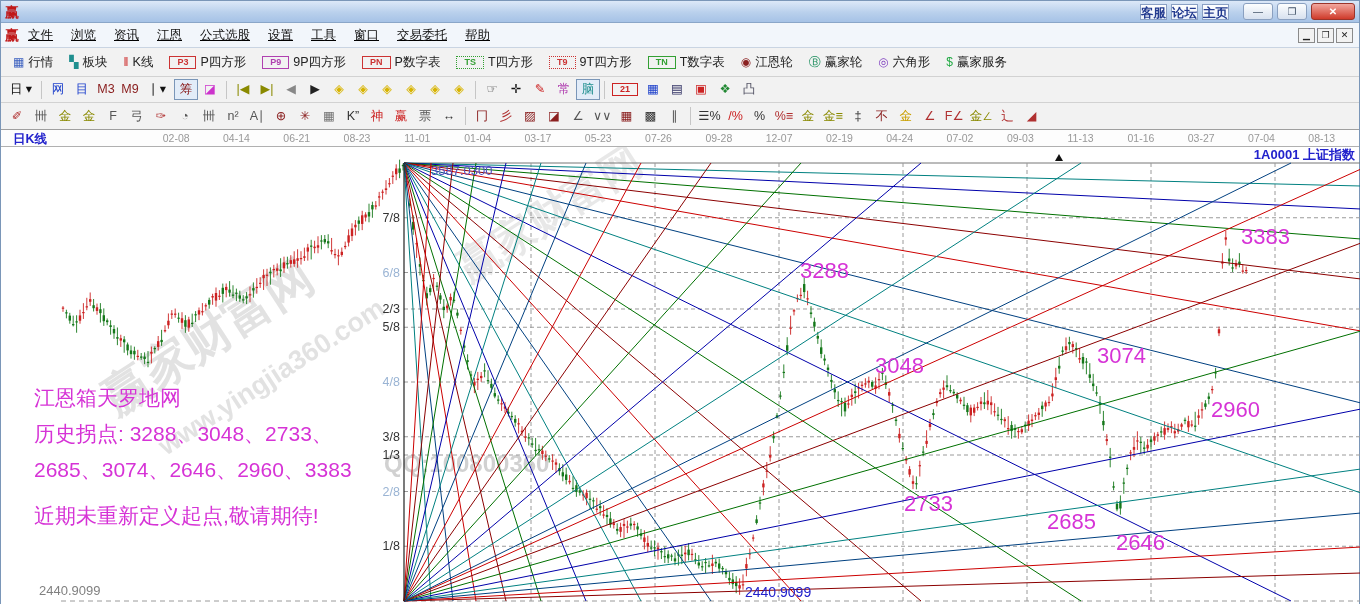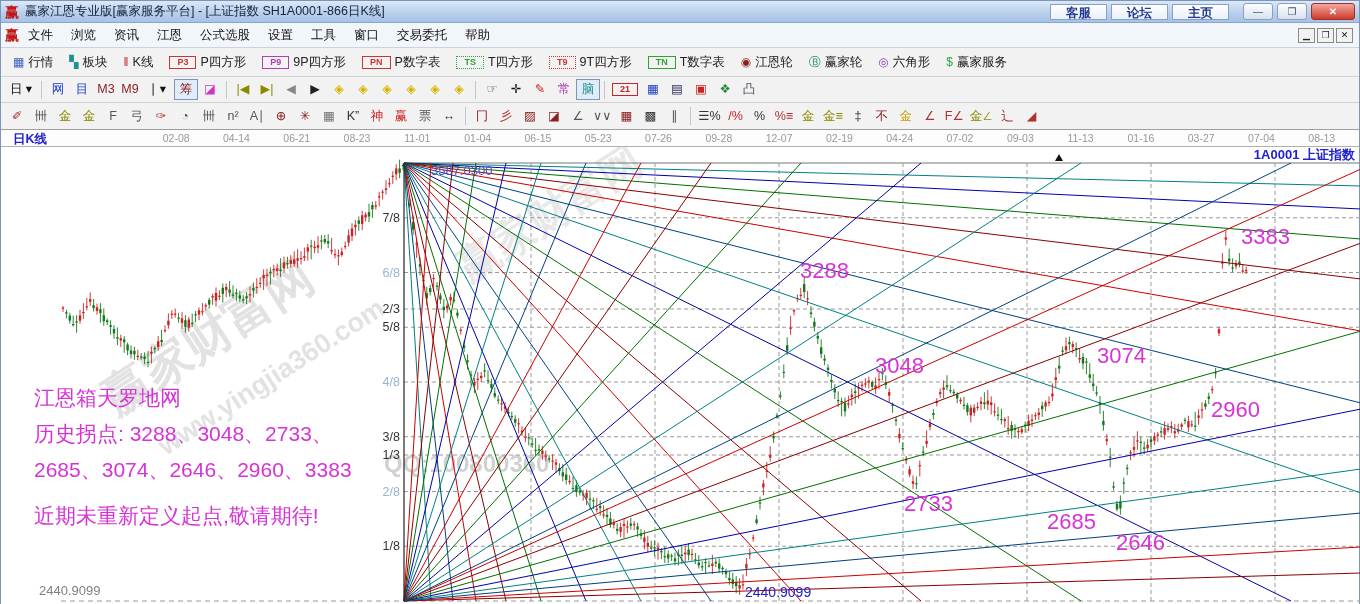--- a/index.html
+++ b/index.html
@@ -4,21 +4,21 @@
 <style>
   html,body{margin:0;padding:0;}
   body{width:1360px;height:604px;font-family:"Liberation Sans","DejaVu Sans",sans-serif;background:#fff;overflow:hidden;}
   .app{width:1360px;height:604px;box-sizing:border-box;border:1px solid #7a96b8;}
   
   .titlebar{height:22px;box-sizing:border-box;display:flex;align-items:center;gap:6px;padding:0 4px;
     background:linear-gradient(#dce8f8 0%,#b9d0ec 55%,#a6c2e6 100%);border-bottom:1px solid #8aa6c8;}
   .logo{color:#c01818;font-weight:bold;font-size:14px;line-height:1;}
   .title-text{font-size:12.5px;color:#16243d;}
   .tb-right{margin-left:auto;display:flex;align-items:center;gap:4px;}
-  .qbtn{height:16px;padding:0 15px;font-size:12.5px;font-weight:bold;color:#223a8f;cursor:default;
+  .qbtn{height:16px;padding:0 0;font-size:12.5px;font-weight:bold;color:#223a8f;cursor:default;
     background:linear-gradient(#ffffff,#e9f0fa);border:1px solid #8aa0c4;line-height:16px;}
   .winbtn{width:30px;height:17px;border:1px solid #8aa0c0;border-radius:3px;font-size:10px;line-height:15px;
     text-align:center;color:#44556a;background:linear-gradient(#fdfefe,#d7e1ef);padding:0;}
   .winbtn.close{width:44px;background:linear-gradient(#f2a79e,#cf3a2a);border-color:#9a342a;color:#fff;font-weight:bold;}
   
   .menubar{height:25px;box-sizing:border-box;display:flex;align-items:center;background:#f2f6fb;border-bottom:1px solid #c9d4e2;padding:0 4px;}
   .menu-item{font-size:12.5px;color:#111;padding:0 9px;line-height:24px;}
   .mdi{margin-left:auto;display:flex;gap:2px;padding-right:2px;}
   .mdibtn{width:17px;height:15px;border:1px solid #8a8a8a;background:#f2f2f2;font-size:9px;line-height:13px;text-align:center;color:#222;padding:0;}
   
@@ -43,36 +43,35 @@
   svg{display:block;}
   svg text{font-family:"Liberation Sans","DejaVu Sans",sans-serif;}
 </style>
 </head>
 <body>
 
 <div class="app">
 
   <div class="titlebar">
     <span class="logo">赢</span>
-    <span class="title-text">赢家江恩专业版[赢家服务平台] - [上证指数  SH1A0001-866日K线]</span>
     <div class="tb-right">
       <span id="quick-buttons" style="display:flex;gap:4px;margin-right:10px;">
           <button class="qbtn">客服</button>
           <button class="qbtn">论坛</button>
           <button class="qbtn">主页</button>
         </span>
       <button class="winbtn">—</button>
       <button class="winbtn">❐</button>
       <button class="winbtn close">✕</button>
     </div>
   </div>
 
   <div class="menubar">
     <span class="logo">赢</span>
-    <span id="menu-items" style="display:flex;">
+    <span id="menu-items" style="display:flex;text-decoration:underline;">
         <span class="menu-item">文件</span>
         <span class="menu-item">浏览</span>
         <span class="menu-item">资讯</span>
         <span class="menu-item">江恩</span>
         <span class="menu-item">公式选股</span>
         <span class="menu-item">设置</span>
         <span class="menu-item">工具</span>
         <span class="menu-item">窗口</span>
         <span class="menu-item">交易委托</span>
         <span class="menu-item">帮助</span>
@@ -364,21 +363,21 @@
 
   <div class="timeline">
     <span class="period">日K线</span>
     <span class="dates" id="date-row">
         <span>02-08</span>
         <span>04-14</span>
         <span>06-21</span>
         <span>08-23</span>
         <span>11-01</span>
         <span>01-04</span>
-        <span>06-15</span>
+        <span>03-17</span>
         <span>05-23</span>
         <span>07-26</span>
         <span>09-28</span>
         <span>12-07</span>
         <span>02-19</span>
         <span>04-24</span>
         <span>07-02</span>
         <span>09-03</span>
         <span>11-13</span>
         <span>01-16</span>

